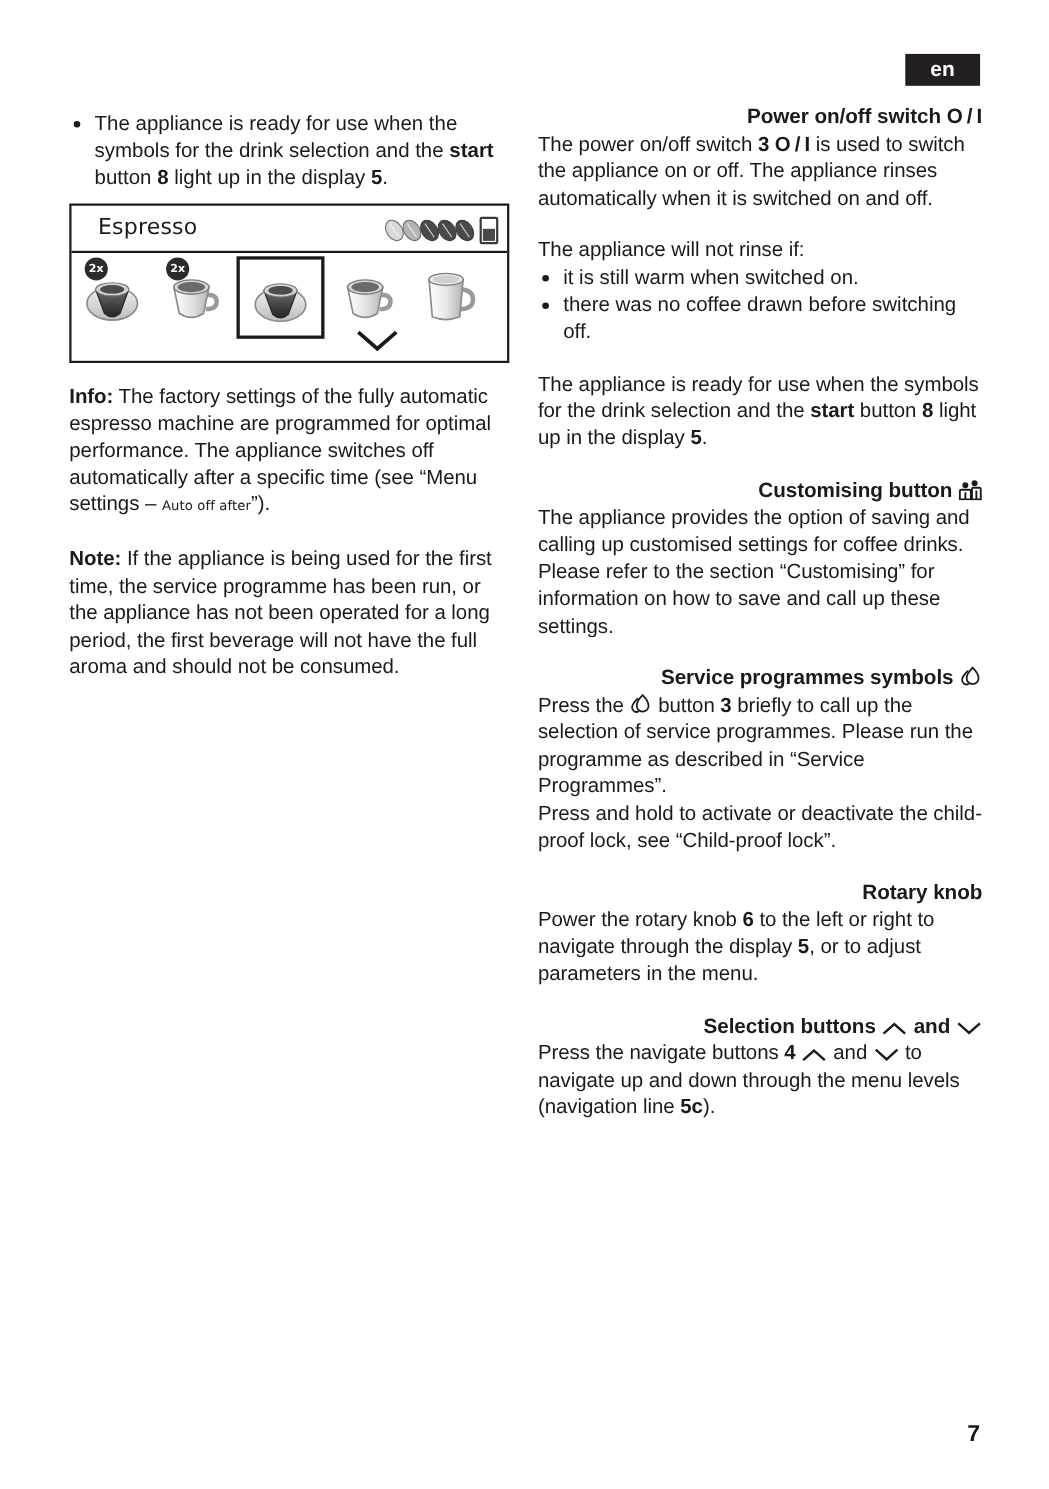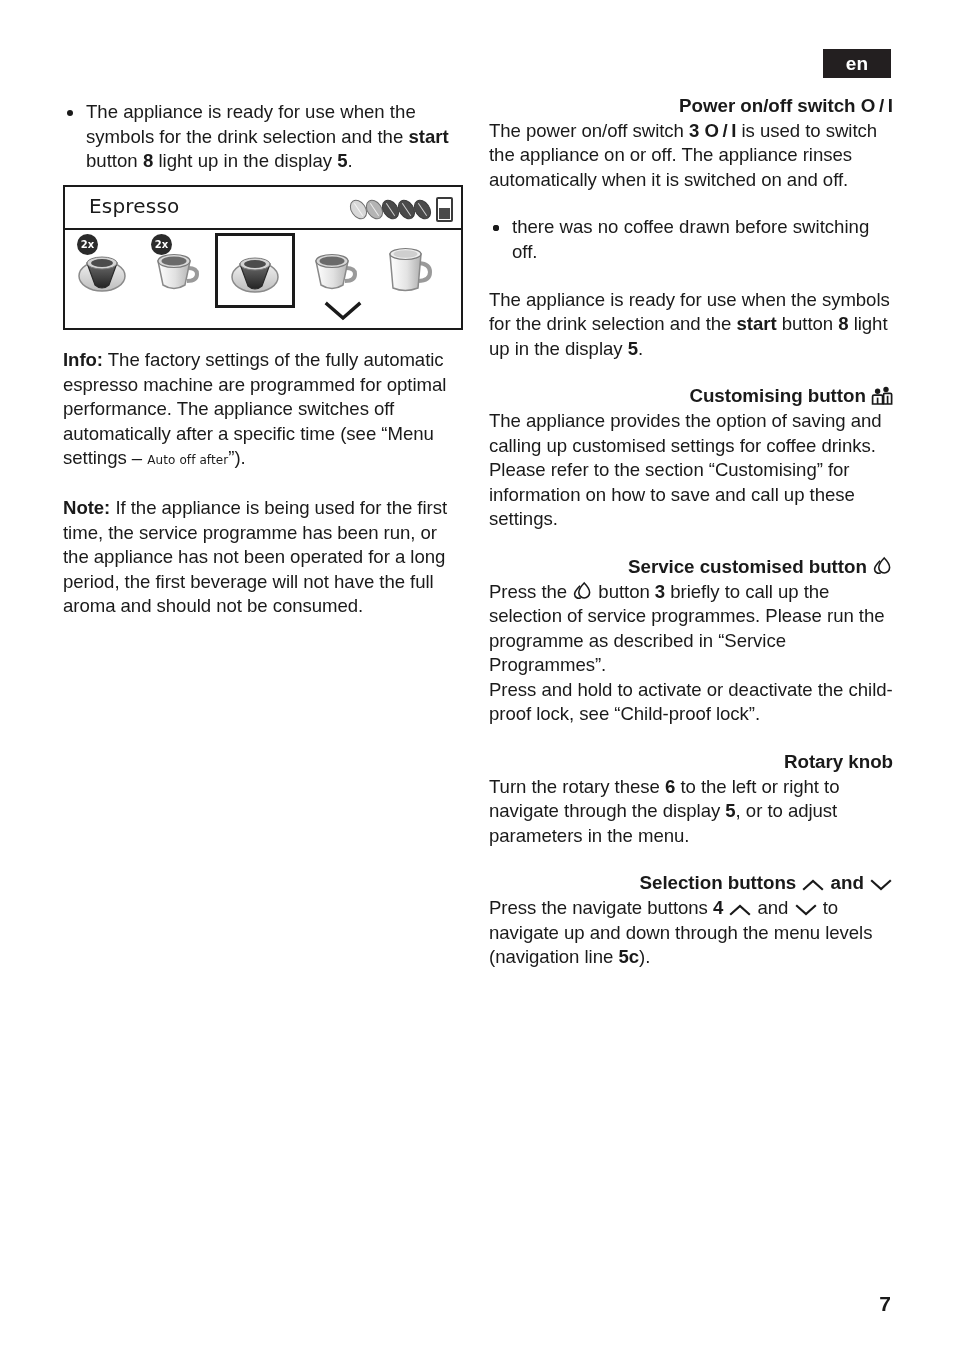--- a/index.html
+++ b/index.html
@@ -383,55 +383,56 @@
 
   </div>
 
   <div class="col-right">
 
 
     <div class="sec">
       <h2><span>Power on/off switch</span> <span>O / I</span></h2>
       <p class="para"><span>The power on/off switch </span><b>3 O / I</b><span> is used to switch the appliance on or off. The appliance rinses automatically when it is switched on and off.</span></p>
 
+      <p class="para tight">The appliance will not rinse if:</p>
       <ul class="bullet-list" style="margin-bottom:23px;">
-        <li class="bullet-item"><span class="dot"></span></li>
+        <li class="bullet-item"><span class="dot"></span><span>it is still warm when switched on.</span></li>
         <li class="bullet-item"><span class="dot"></span><span>there was no coffee drawn before switching off.</span></li>
       </ul>
 
       <p class="para"><span>The appliance is ready for use when the symbols for the drink selection and the </span><b>start</b><span> button </span><b>8</b><span> light up in the display </span><b>5</b><span>.</span></p>
     </div>
 
     <div class="sec">
       <h2><span>Customising button</span> <span class="ico"><svg width="22" height="19" viewBox="0 0 22 19">
         <circle cx="6.6" cy="5.2" r="2.7" fill="#1a1a1a"></circle>
         <circle cx="15.0" cy="3.4" r="2.7" fill="#1a1a1a"></circle>
         <path d="M1.6 18 L1.6 10.4 Q1.6 9.2 2.9 9.2 L10.3 9.2 Q11.6 9.2 11.6 10.4 L11.6 18 Z" fill="none" stroke="#1a1a1a" stroke-width="1.7"></path>
         <path d="M12.6 18 L12.6 8.6 Q12.6 7.4 13.9 7.4 L19.3 7.4 Q20.6 7.4 20.6 8.6 L20.6 18 Z" fill="none" stroke="#1a1a1a" stroke-width="1.7"></path>
         <line x1="6.6" y1="11.6" x2="6.6" y2="18" stroke="#1a1a1a" stroke-width="1.7"></line>
         <line x1="16.6" y1="9.8" x2="16.6" y2="18" stroke="#1a1a1a" stroke-width="1.7"></line>
       </svg></span></h2>
       <p class="para">The appliance provides the option of saving and calling up customised settings for coffee drinks. Please refer to the section “Customising” for information on how to save and call up these settings.</p>
     </div>
 
     <div class="sec">
-      <h2><span>Service customised button</span> <span class="ico"><svg width="21" height="20" viewBox="0 0 21 20">
+      <h2><span>Service programmes symbols</span> <span class="ico"><svg width="21" height="20" viewBox="0 0 21 20">
         <path d="M12.2 2.0 C12.2 2.0 17.6 7.4 17.6 11.6 A5.4 5.4 0 0 1 6.8 11.6 C6.8 7.4 12.2 2.0 12.2 2.0 Z" fill="none" stroke="#1a1a1a" stroke-width="1.6"></path>
         <path d="M7.6 5.2 C5.2 7.6 2.6 10.4 2.6 13.2 A4.2 4.2 0 0 0 8.2 17.0" fill="none" stroke="#1a1a1a" stroke-width="1.6" stroke-linecap="round"></path>
       </svg></span></h2>
       <p class="para tight"><span>Press the </span><span class="ico"><svg width="21" height="20" viewBox="0 0 21 20">
         <path d="M12.2 2.0 C12.2 2.0 17.6 7.4 17.6 11.6 A5.4 5.4 0 0 1 6.8 11.6 C6.8 7.4 12.2 2.0 12.2 2.0 Z" fill="none" stroke="#1a1a1a" stroke-width="1.6"></path>
         <path d="M7.6 5.2 C5.2 7.6 2.6 10.4 2.6 13.2 A4.2 4.2 0 0 0 8.2 17.0" fill="none" stroke="#1a1a1a" stroke-width="1.6" stroke-linecap="round"></path>
       </svg></span><span> button </span><b>3</b><span> briefly to call up the selection of service programmes. Please run the programme as described in “Service Programmes”.</span></p>
       <p class="para">Press and hold to activate or deactivate the child-proof lock, see “Child-proof lock”.</p>
     </div>
 
     <div class="sec">
       <h2>Rotary knob</h2>
-      <p class="para"><span>Turn the rotary these </span><b>6</b><span> to the left or right to navigate through the display </span><b>5</b><span>, or to adjust parameters in the menu.</span></p>
+      <p class="para"><span>Power the rotary knob </span><b>6</b><span> to the left or right to navigate through the display </span><b>5</b><span>, or to adjust parameters in the menu.</span></p>
     </div>
 
     <div class="sec">
       <h2><span>Selection buttons</span> <span class="ico"><svg width="24" height="15" viewBox="0 0 24 15">
               <path d="M3 12 L12 4 L21 12" fill="none" stroke="#1a1a1a" stroke-width="2.2" stroke-linecap="square"></path>
             </svg></span> <span>and</span> <span class="ico"><svg width="24" height="15" viewBox="0 0 24 15">
               <path d="M3 4 L12 12 L21 4" fill="none" stroke="#1a1a1a" stroke-width="2.2" stroke-linecap="square"></path>
             </svg></span></h2>
       <p class="para"><span>Press the navigate buttons </span><b>4</b> <span class="ico"><svg width="24" height="15" viewBox="0 0 24 15">
               <path d="M3 12 L12 4 L21 12" fill="none" stroke="#1a1a1a" stroke-width="2.2" stroke-linecap="square"></path>

